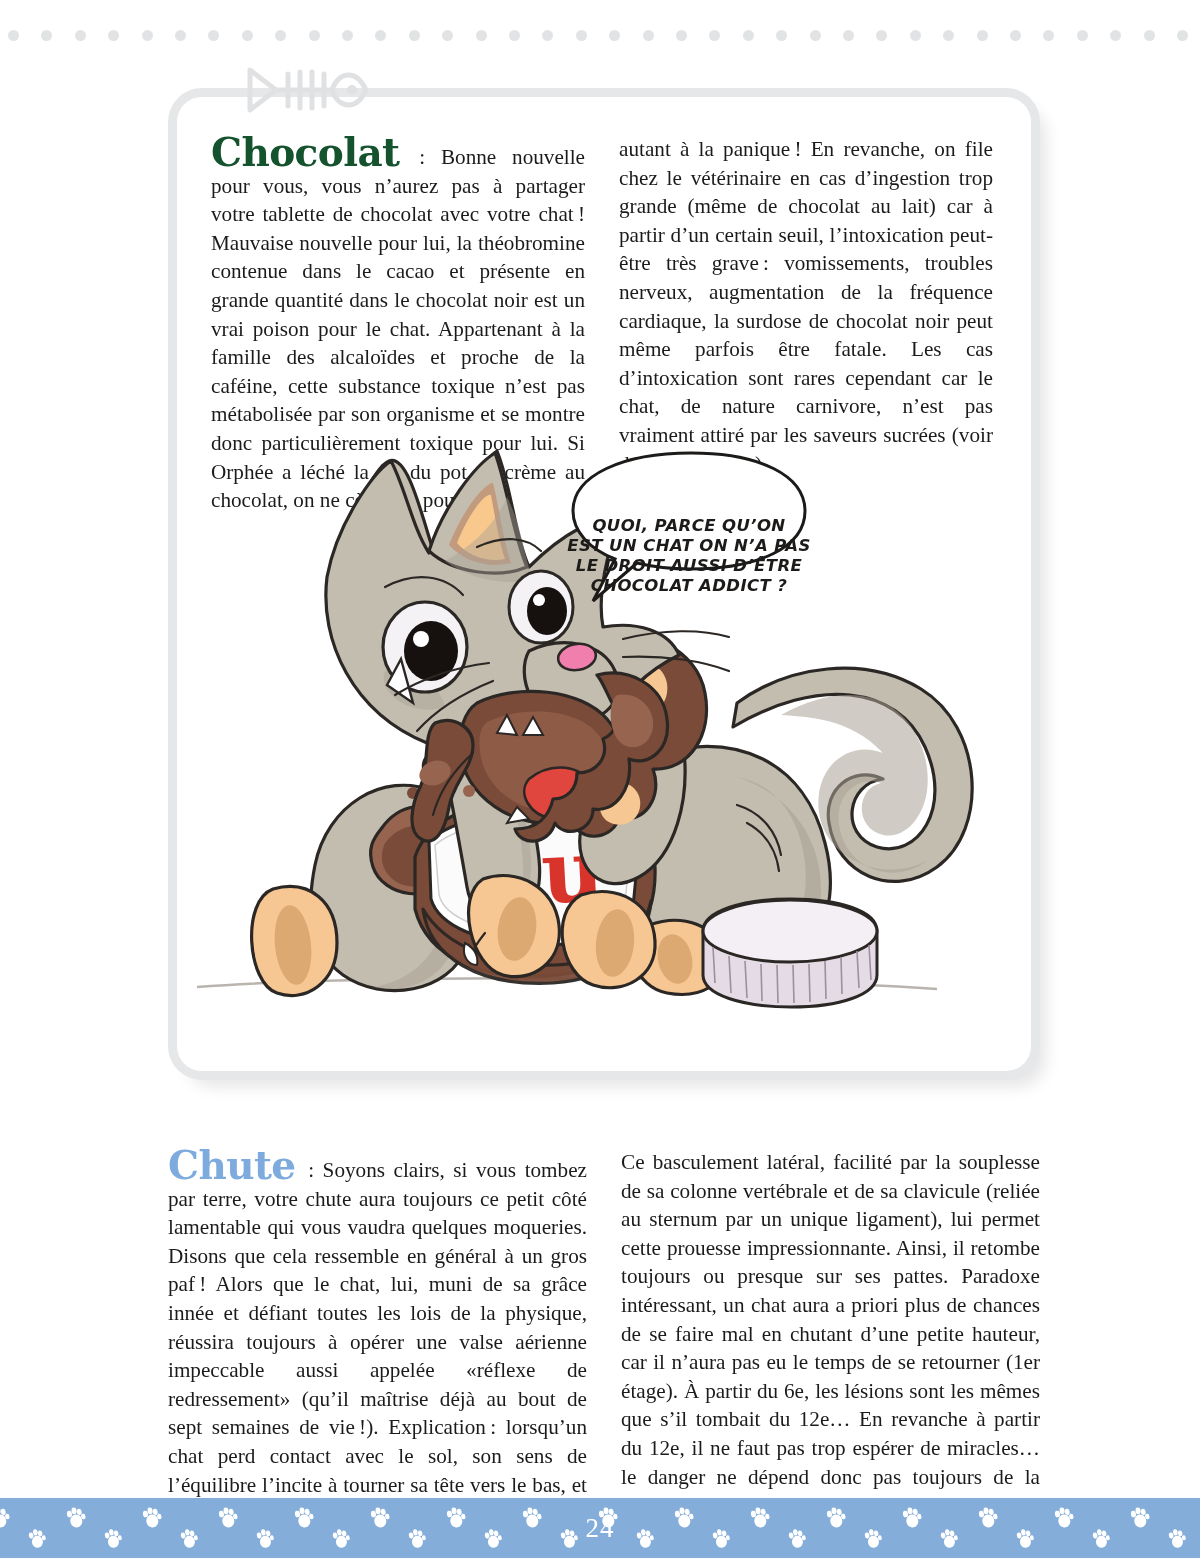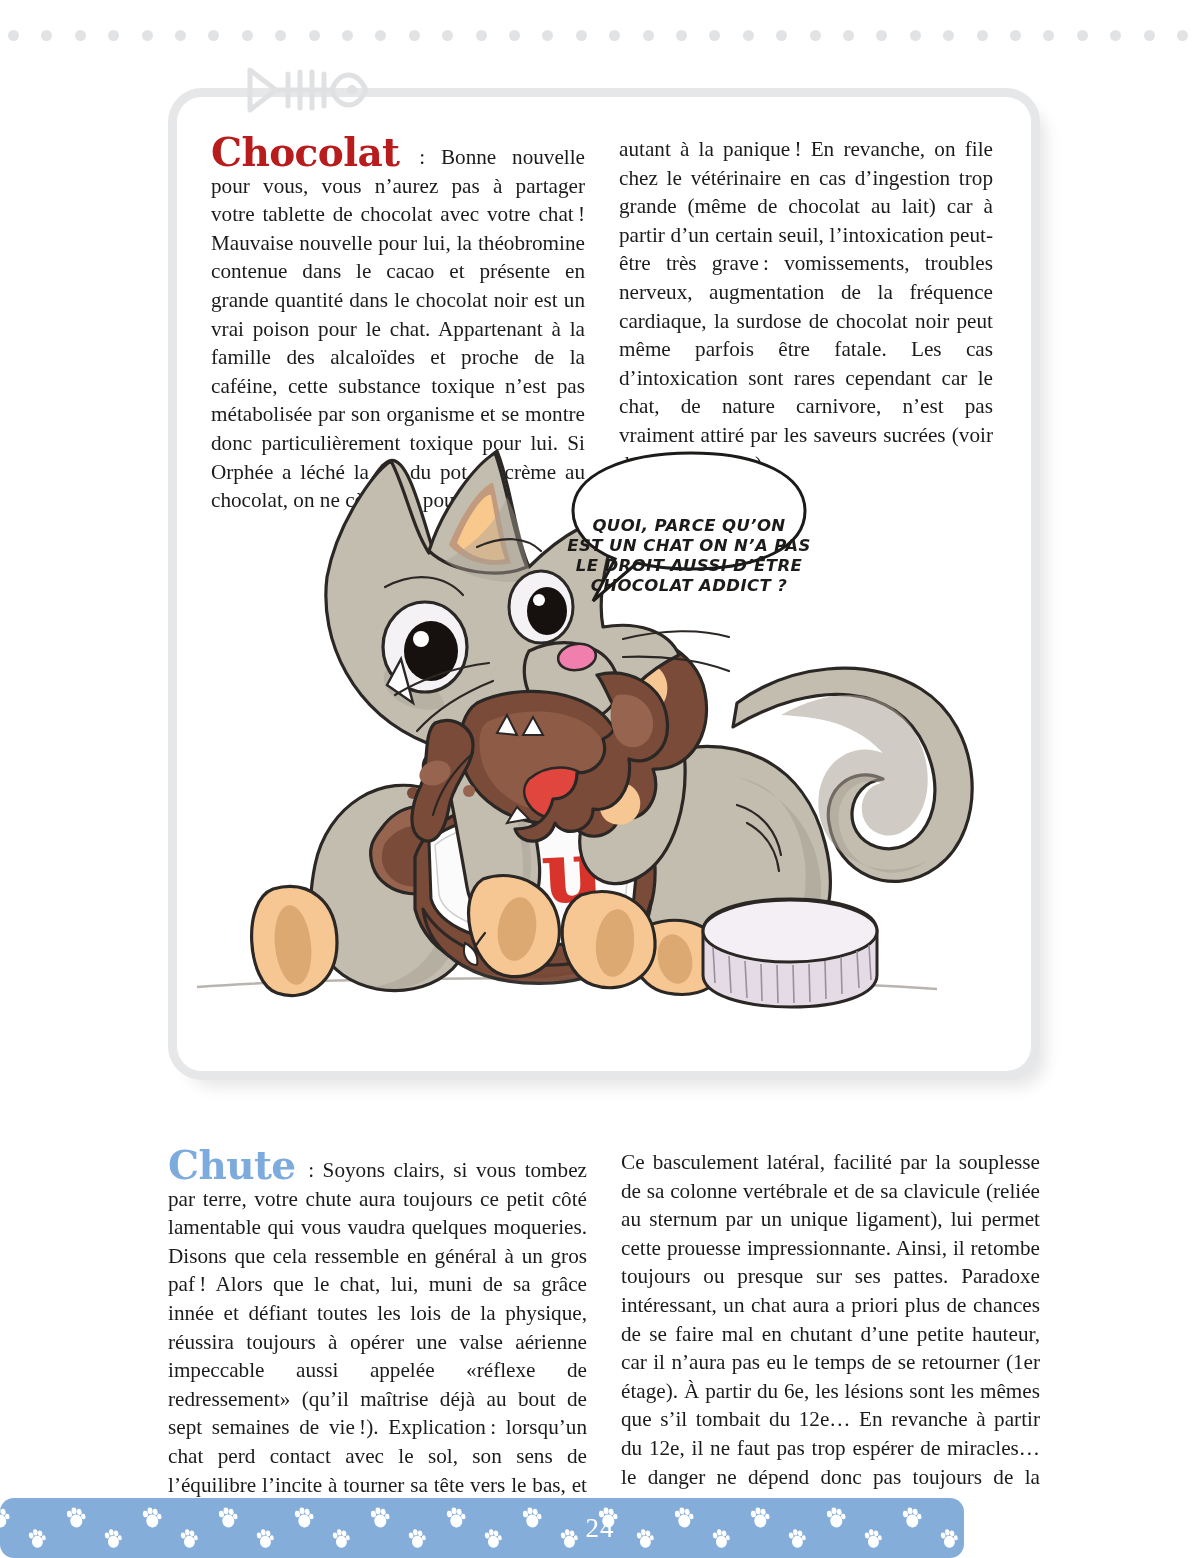--- a/index.html
+++ b/index.html
@@ -64,21 +64,21 @@
 
   .headword{
     font-family:"DejaVu Serif", serif;
     font-weight:bold;
     font-size:39px;
     letter-spacing:-0.6px;
     line-height:0.9;
     vertical-align:-2px;
     padding-right:4px;
   }
-  .headword.green{ color:#b91c1c; }
+  .headword.green{ color:#14532d; }
   .headword.blue{ color:#7dabdd; }
 
   
   .illus{
     position:absolute;
     left:0; top:330px;
     width:854px; height:644px;
   }
   .illus svg{ display:block; }
 
@@ -88,24 +88,23 @@
     left:168px; top:1148px;
     width:872px;
     display:flex;
     gap:34px;
   }
   .lower .col{ width:419px; }
 
   
   .footer{
     position:absolute; left:0; bottom:0;
-    width:964px; height:60px;
+    width:1200px; height:60px;
     background:#85add9;
     overflow:hidden;
-    border-radius:14px;
   }
   .paw{ position:absolute; }
   .pagenum{
     position:absolute;
     left:0; top:0; width:1200px;
     text-align:center;
     line-height:60px;
     color:#ffffff;
     font-family:"Liberation Serif", serif;
     font-size:27px;

